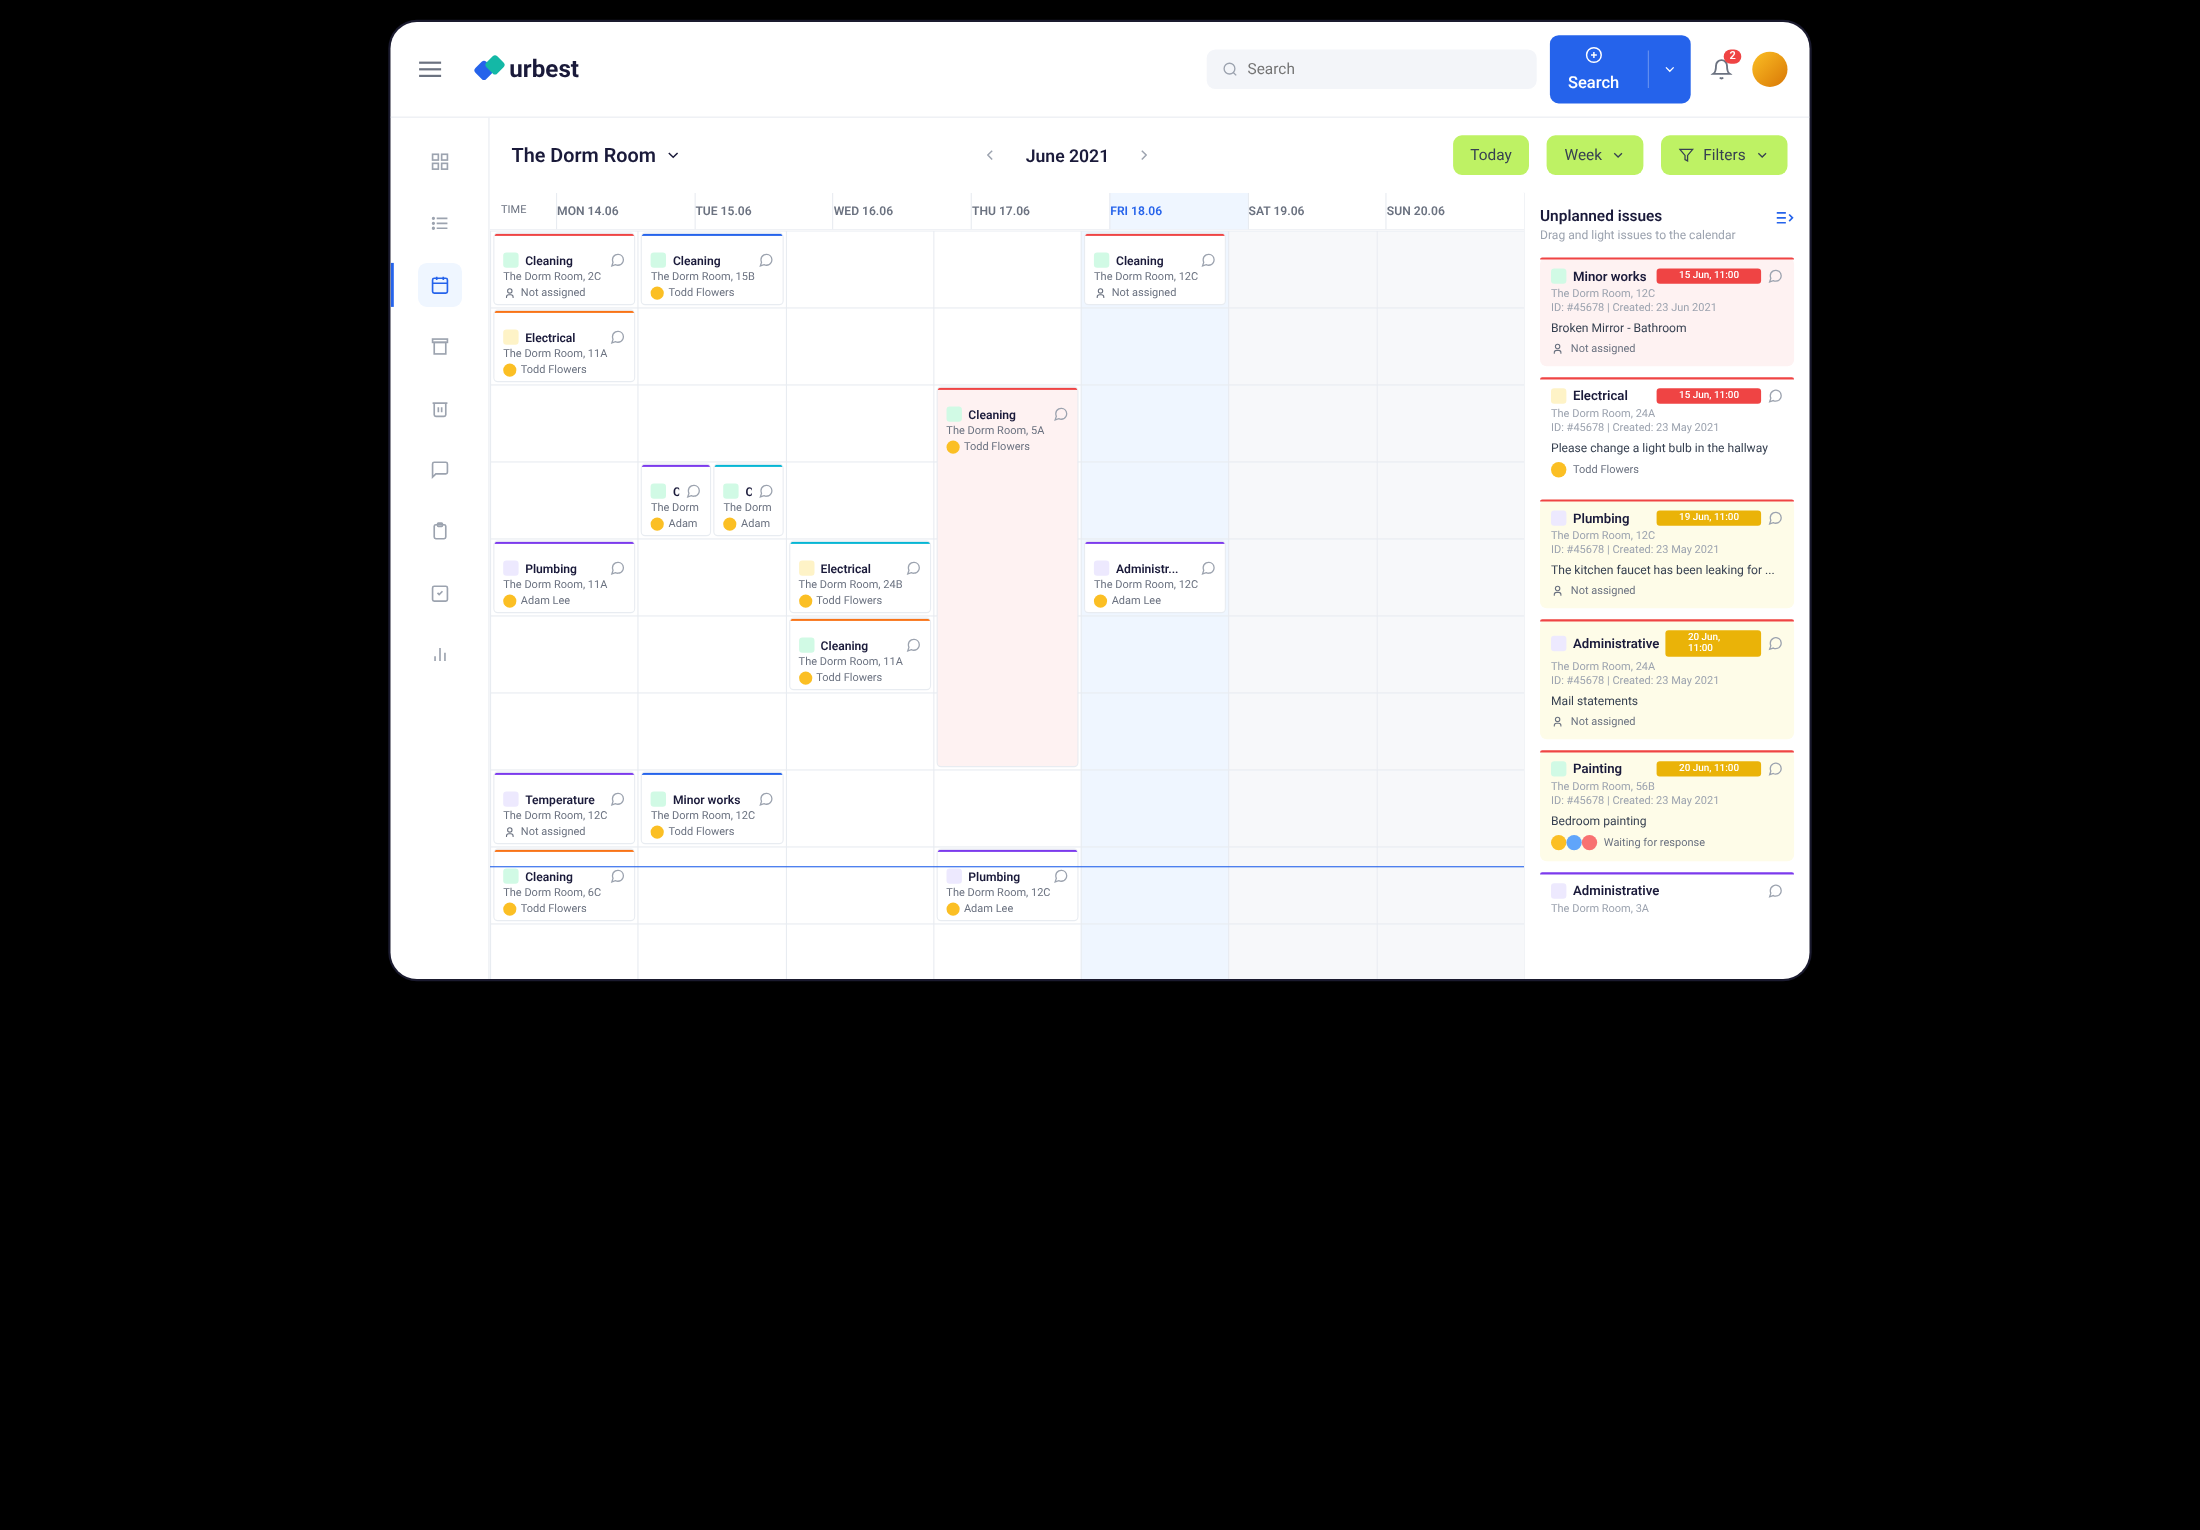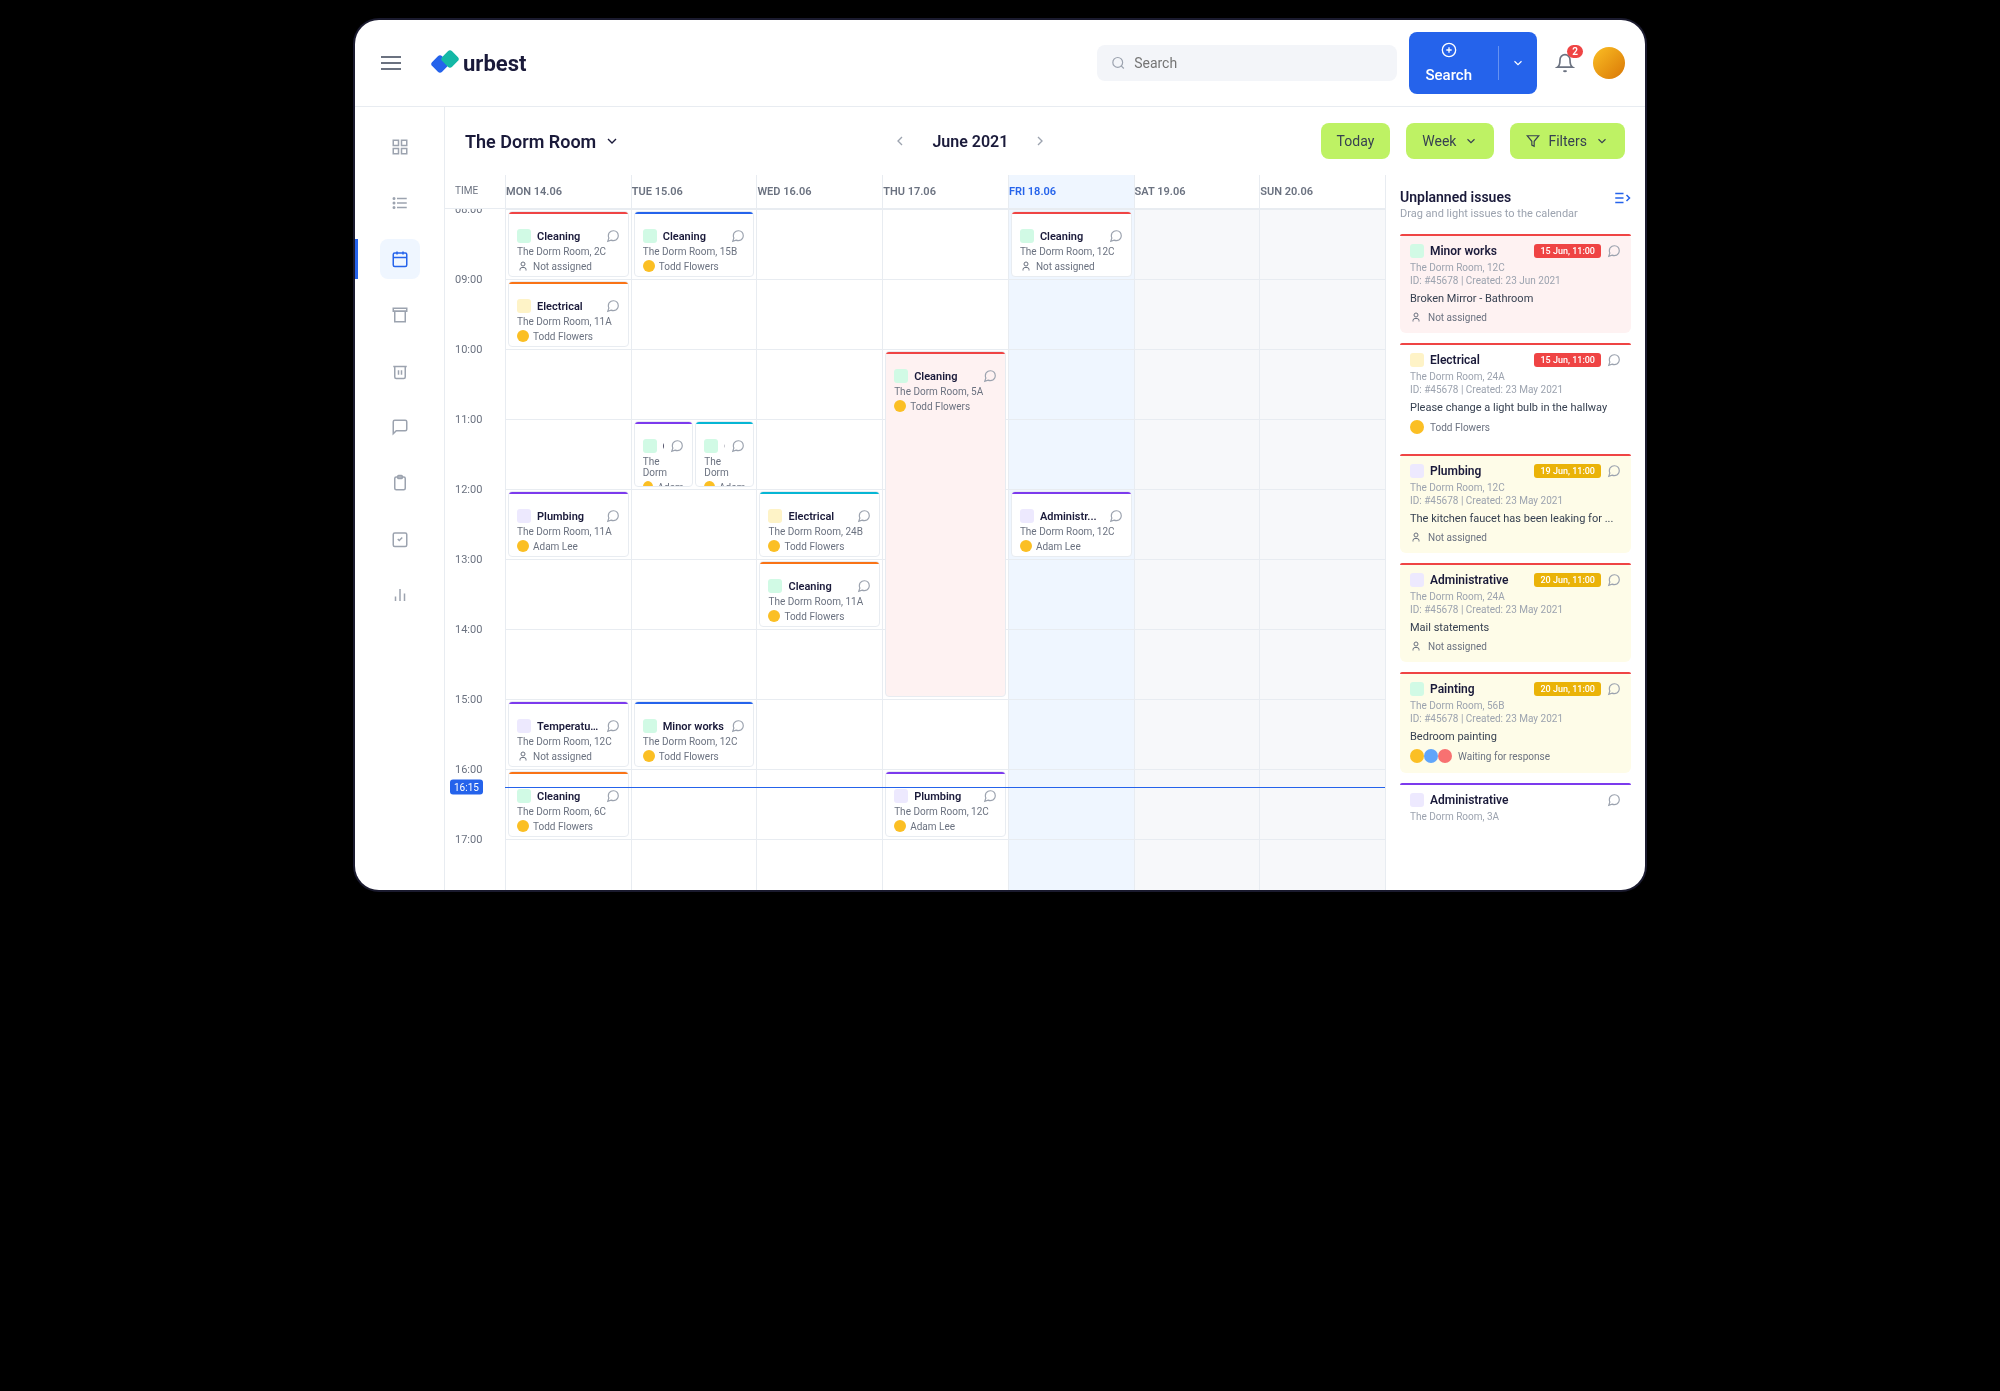--- a/index.html
+++ b/index.html
@@ -60,21 +60,21 @@
 .panel{width:260px;border-left:1px solid #e8ecf1;padding:14px;overflow:auto}
 .panel-head{display:flex;justify-content:space-between;align-items:flex-start;margin-bottom:14px}
 .panel-head h3{font-size:14px;font-weight:600;color:#1a1a3a;margin-bottom:2px}
 .panel-head p{font-size:11px;color:#9ca3af}
 .collapse-icon{color:#2563eb;cursor:pointer}
 .issue{border-radius:6px;padding:10px;margin-bottom:10px;position:relative;cursor:grab}
 .issue .top-bar{position:absolute;top:0;left:0;right:0;height:2px;border-radius:6px 6px 0 0}
 .issue .row1{display:flex;align-items:center;gap:6px;margin-bottom:4px}
 .issue .cat-icon{width:14px;height:14px;border-radius:3px;flex-shrink:0}
 .issue .title{font-weight:600;color:#1a1a3a;font-size:12px;flex:1}
-.issue .badge{font-size:9px;color:#fff;padding:2px 6px;border-radius:3px;font-weight:500}
+.issue .badge{font-size:9px;color:#fff;padding:2px 20px;border-radius:3px;font-weight:500}
 .issue .meta{font-size:10px;color:#9ca3af;margin-bottom:2px}
 .issue .desc{font-size:11px;color:#374151;margin:6px 0}
 .issue .assignee{display:flex;align-items:center;gap:6px;font-size:10px;color:#6b7280;margin-top:6px}
 .issue .av{width:14px;height:14px;border-radius:50%;background:#fbbf24}
 .chat-svg{width:14px;height:14px}
 svg{display:block}
 </style>
 </head>
 <body>
 
@@ -238,32 +238,20 @@
                 <div class="day-col-h">MON 14.06</div>
                 <div class="day-col-h">TUE 15.06</div>
                 <div class="day-col-h">WED 16.06</div>
                 <div class="day-col-h">THU 17.06</div>
                 <div class="day-col-h today">FRI 18.06</div>
                 <div class="day-col-h">SAT 19.06</div>
                 <div class="day-col-h">SUN 20.06</div>
               </div>
           </div>
           <div class="cal-body">
-            <div class="time-col" id="time-col">
-                <div class="time-slot">08:00</div>
-                <div class="time-slot">09:00</div>
-                <div class="time-slot">10:00</div>
-                <div class="time-slot">11:00</div>
-                <div class="time-slot">12:00</div>
-                <div class="time-slot">13:00</div>
-                <div class="time-slot">14:00</div>
-                <div class="time-slot">15:00</div>
-                <div class="time-slot">16:00</div>
-                <div class="time-slot">17:00</div>
-              </div>
             <div class="days" id="days-container">
                 <div class="day-col" style="height: 700px;">
                   <div class="event" style="top: 2px; height: 66px;">
                     <div class="top-bar" style="background:#ef4444"></div>
     <div class="title-row">
                       <span class="cat-icon" style="background:#d1fae5"></span>
                       <span class="title">Cleaning</span>
                       <span class="chat-icon">
                         <svg class="chat-svg" viewBox="0 0 24 24" fill="none" stroke="currentColor" stroke-width="2">
                           <path d="M21 11.5a8.38 8.38 0 0 1-.9 3.8 8.5 8.5 0 0 1-7.6 4.7 8.38 8.38 0 0 1-3.8-.9L3 21l1.9-5.7a8.38 8.38 0 0 1-.9-3.8 8.5 8.5 0 0 1 4.7-7.6 8.38 8.38 0 0 1 3.8-.9h.5a8.48 8.48 0 0 1 8 8v.5z"></path>

